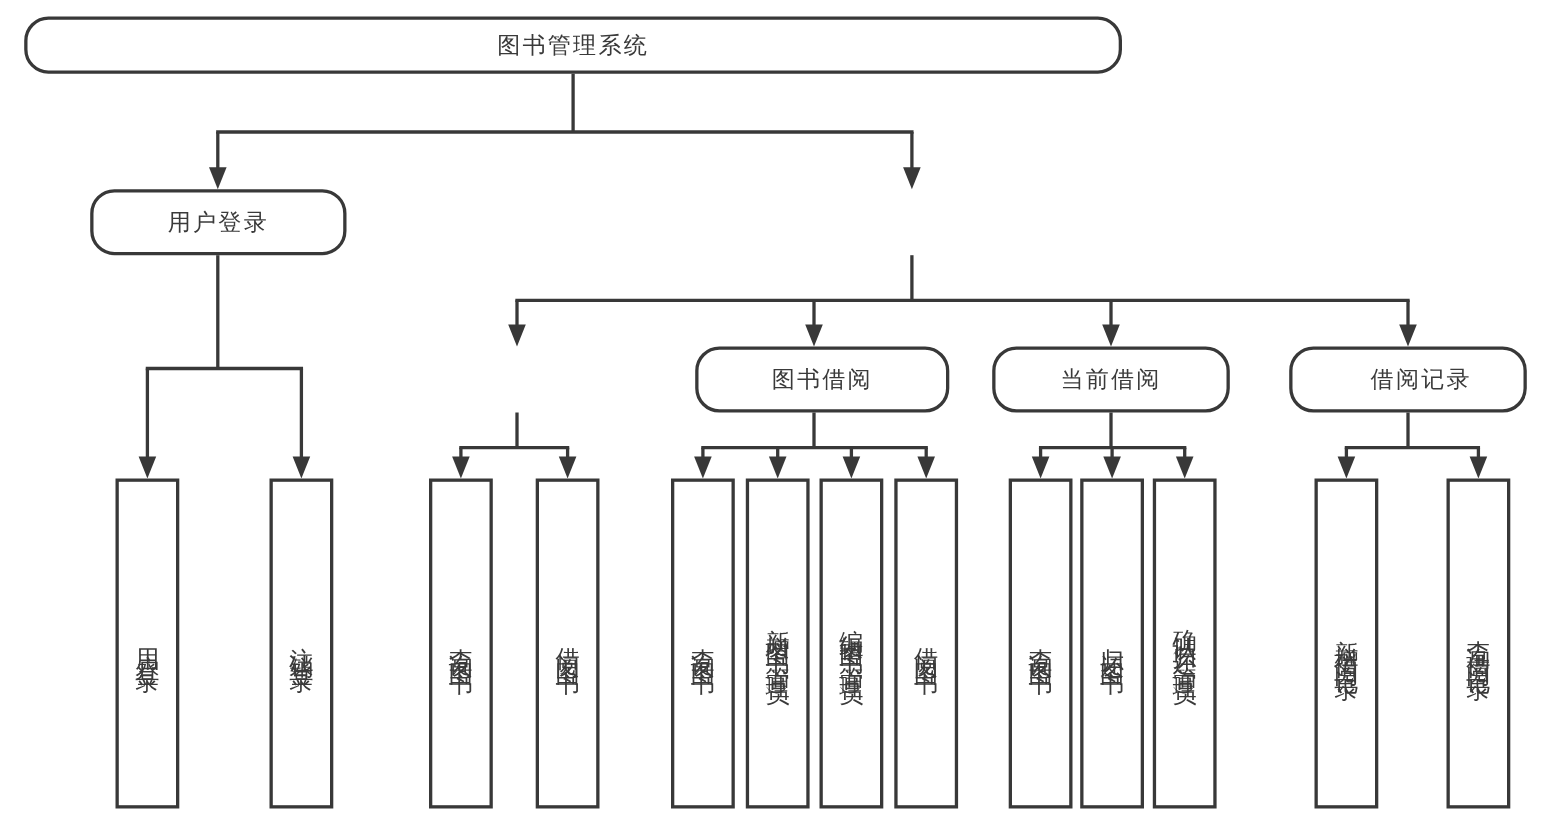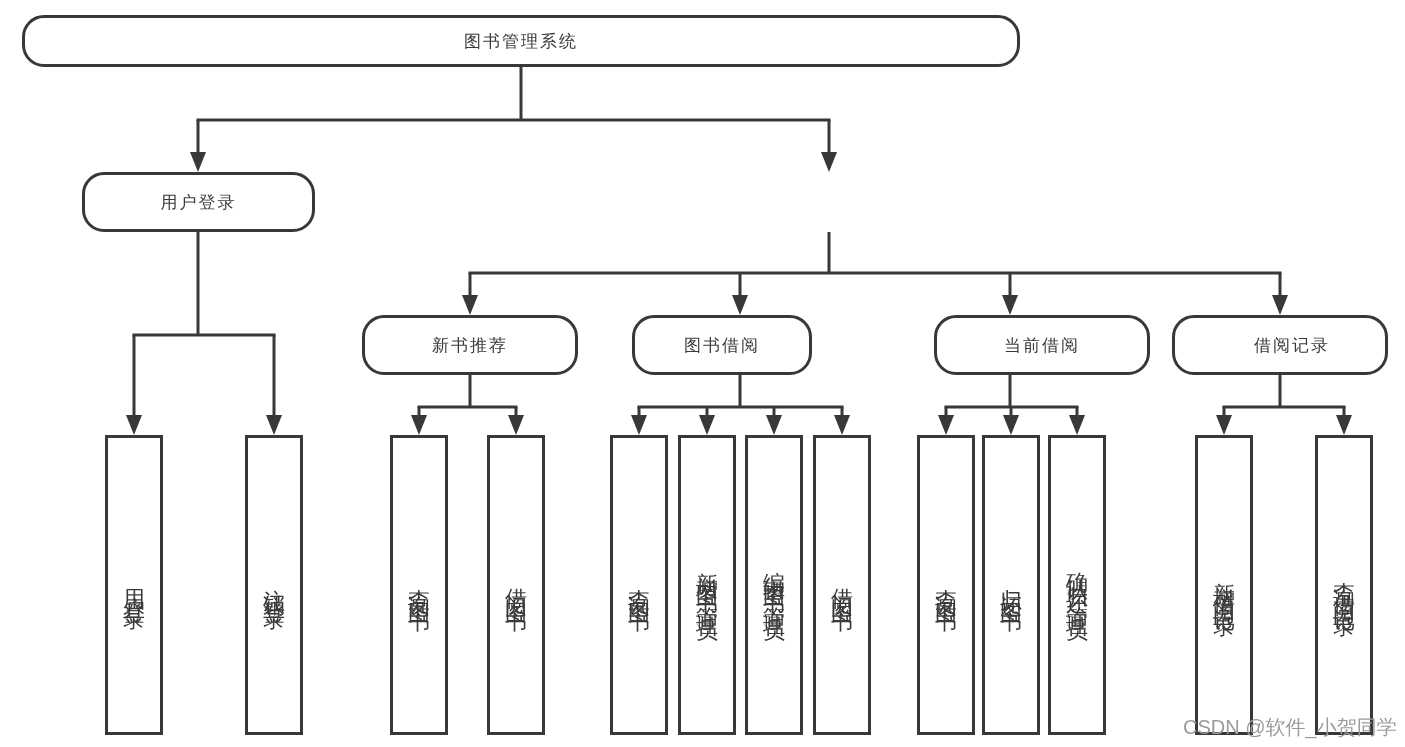--- a/index.html
+++ b/index.html
@@ -26,43 +26,43 @@
     box-sizing: border-box;
     border: 3px solid #383838;
     background: #ffffff;
     color: #3a3a3a;
     display: flex;
     align-items: center;
     justify-content: center;
     z-index: 2;
   }
   .node-h {
-    font-size: 17px;
+    font-size: 21px;
     letter-spacing: 2px;
     text-align: right;
     border-radius: 22px;
   }
   .node-v {
     font-size: 22px;
   }
   .node-v .vtext {
     writing-mode: vertical-rl;
     letter-spacing: 7px;
     line-height: 1;
     white-space: nowrap;
   }
   
   .n-root   { left: 22px;   top: 15px;  width: 998px; height: 52px; }
   
   .n-login  { left: 82px;   top: 172px; width: 233px; height: 60px; }
   .n-mgmt   { left: 712px;  top: 172px; width: 235px; height: 60px; }
   
   .n-rec    { left: 362px;  top: 315px; width: 216px; height: 60px; }
-  .n-borrow { left: 632px;  top: 315px; width: 180px; height: 60px; }
-  .n-cur    { left: 934px;  top: 315px; width: 216px; height: 60px; }
+  .n-borrow { left: 632px;  top: 315px; width: 231px; height: 60px; }
+  .n-cur    { left: 902px;  top: 315px; width: 216px; height: 60px; }
   .n-rec2   { left: 1172px; top: 315px; width: 216px; height: 60px; padding-left: 24px; }
   
   .leaf { top: 435px; width: 58px; height: 300px; }
   .lf-1  { left: 105px; }
   .lf-2  { left: 245px; }
   .lf-3  { left: 390px; }
   .lf-4  { left: 487px; }
   .lf-5  { left: 610px; }
   .lf-6  { left: 678px; }
   .lf-7  { left: 745px; }
@@ -149,23 +149,20 @@
   </svg>
 
   <div class="node node-h n-root">
     <span>图书管理系统</span>
   </div>
 
   <div class="node node-h n-login">
     <span>用户登录</span>
   </div>
 
-  <div class="node node-h n-rec">
-    <span>新书推荐</span>
-  </div>
   <div class="node node-h n-borrow">
     <span>图书借阅</span>
   </div>
   <div class="node node-h n-cur">
     <span>当前借阅</span>
   </div>
   <div class="node node-h n-rec2">
     <span>借阅记录</span>
   </div>
 
@@ -206,15 +203,14 @@
     <span class="vtext">确认归还（管理员）</span>
   </div>
 
   <div class="node node-v leaf lf-12">
     <span class="vtext">新增借阅记录</span>
   </div>
   <div class="node node-v leaf lf-13">
     <span class="vtext">查询借阅记录</span>
   </div>
 
-  <div class="watermark">CSDN @软件_小贺同学</div>
 
 </div>
 
 </body></html>

